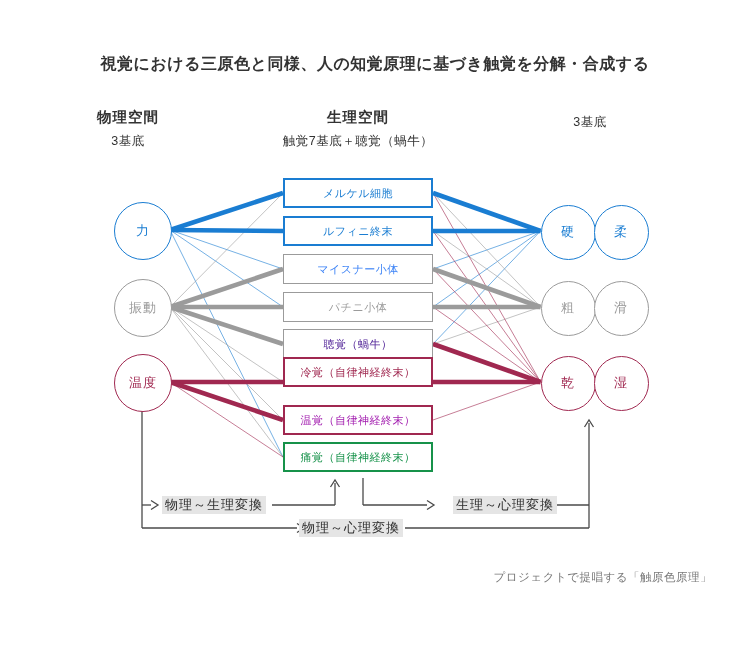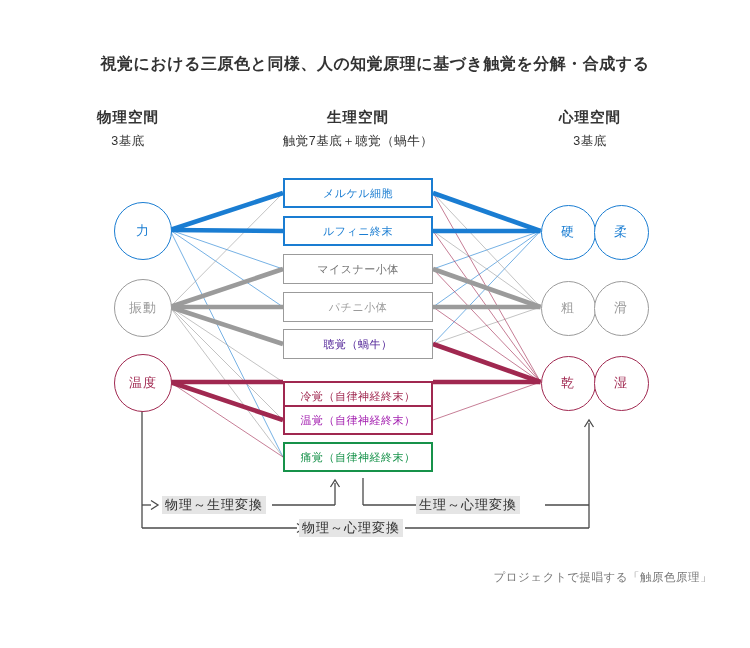--- a/index.html
+++ b/index.html
@@ -27,21 +27,20 @@
 
   <div class="col-header" id="col-h-0" style="left: -2px;">
     <div class="t">物理空間</div>
     <div class="s">3基底</div>
   </div>
   <div class="col-header" id="col-h-1" style="left: 228px;">
     <div class="t">生理空間</div>
     <div class="s">触覚7基底＋聴覚（蝸牛）</div>
   </div>
   <div class="col-header" id="col-h-2" style="left: 460px;">
-    <div class="t">心理空間</div>
     <div class="s">3基底</div>
   </div>
 
   <svg id="lines" width="750" height="648">
       <line x1="170" y1="230" x2="283" y2="269" stroke="#1a7dd2" stroke-width="1" stroke-opacity="0.6"></line>
       <line x1="170" y1="230" x2="283" y2="307" stroke="#1a7dd2" stroke-width="1" stroke-opacity="0.6"></line>
       <line x1="170" y1="230" x2="283" y2="457" stroke="#1a7dd2" stroke-width="1" stroke-opacity="0.6"></line>
       <line x1="170" y1="307" x2="283" y2="193" stroke="#9b9b9b" stroke-width="1" stroke-opacity="0.6"></line>
       <line x1="170" y1="307" x2="283" y2="382" stroke="#9b9b9b" stroke-width="1" stroke-opacity="0.6"></line>
       <line x1="170" y1="307" x2="283" y2="420" stroke="#9b9b9b" stroke-width="1" stroke-opacity="0.6"></line>
@@ -86,33 +85,33 @@
       <path d="M427,500.5 L434,505 L427,509.5" fill="none" stroke="#4a4a4a" stroke-width="1.3"></path>
       <path d="M584.5,427 L589,420 L593.5,427" fill="none" stroke="#4a4a4a" stroke-width="1.3"></path>
       <path d="M297,523.5 L304,528 L297,532.5" fill="none" stroke="#4a4a4a" stroke-width="1.3"></path>
     </svg>
   <div id="nodes">
       <div class="node-circle" style="left: 114px; top: 202px; width: 56px; height: 56px; border: 1.5px solid rgb(26, 125, 210); color: rgb(26, 125, 210);">力</div>
       <div class="node-circle" style="left: 114px; top: 279px; width: 56px; height: 56px; border: 1.5px solid rgb(155, 155, 155); color: rgb(155, 155, 155);">振動</div>
       <div class="node-circle" style="left: 114px; top: 354px; width: 56px; height: 56px; border: 1.5px solid rgb(160, 40, 80); color: rgb(160, 40, 80);">温度</div>
       <div class="node-box" style="left: 283px; top: 178px; width: 150px; height: 30px; border: 2px solid rgb(26, 125, 210); color: rgb(26, 125, 210);">メルケル細胞</div>
       <div class="node-box" style="left: 283px; top: 216px; width: 150px; height: 30px; border: 2px solid rgb(26, 125, 210); color: rgb(26, 125, 210);">ルフィニ終末</div>
-      <div class="node-box" style="left: 283px; top: 254px; width: 150px; height: 30px; border: 1.5px solid rgb(155, 155, 155); color: #737373; font-family: Liberation Serif, serif;">マイスナー小体</div>
+      <div class="node-box" style="left: 283px; top: 254px; width: 150px; height: 30px; border: 1.5px solid rgb(155, 155, 155); color: #3b82f6; font-family: Liberation Serif, serif;">マイスナー小体</div>
       <div class="node-box" style="left: 283px; top: 292px; width: 150px; height: 30px; border: 1.5px solid rgb(155, 155, 155); color: rgb(155, 155, 155);">パチニ小体</div>
       <div class="node-box" style="left: 283px; top: 329px; width: 150px; height: 30px; border: 1.5px solid rgb(155, 155, 155); color: #4c1d95;">聴覚（蝸牛）</div>
-      <div class="node-box" style="left: 283px; top: 381px; width: 150px; height: 30px; border: 2px solid rgb(160, 40, 80); color: rgb(160, 40, 80);">冷覚（自律神経終末）</div>
+      <div class="node-box" style="left: 283px; top: 357px; width: 150px; height: 30px; border: 2px solid rgb(160, 40, 80); color: rgb(160, 40, 80);">冷覚（自律神経終末）</div>
       <div class="node-box" style="left: 283px; top: 405px; width: 150px; height: 30px; border: 2px solid rgb(160, 40, 80); color: #a21caf; text-align: center;">温覚（自律神経終末）</div>
       <div class="node-box" style="left: 283px; top: 442px; width: 150px; height: 30px; border: 2px solid rgb(22, 146, 74); color: rgb(22, 146, 74);">痛覚（自律神経終末）</div>
       <div class="node-circle" style="left: 540.5px; top: 204.5px; width: 53px; height: 53px; border: 1.5px solid rgb(26, 125, 210); color: rgb(26, 125, 210);">硬</div>
       <div class="node-circle" style="left: 593.5px; top: 204.5px; width: 53px; height: 53px; border: 1.5px solid rgb(26, 125, 210); color: rgb(26, 125, 210);">柔</div>
       <div class="node-circle" style="left: 540.5px; top: 280.5px; width: 53px; height: 53px; border: 1.5px solid rgb(155, 155, 155); color: rgb(155, 155, 155);">粗</div>
       <div class="node-circle" style="left: 593.5px; top: 280.5px; width: 53px; height: 53px; border: 1.5px solid rgb(155, 155, 155); color: rgb(155, 155, 155);">滑</div>
       <div class="node-circle" style="left: 540.5px; top: 355.5px; width: 53px; height: 53px; border: 1.5px solid rgb(160, 40, 80); color: rgb(160, 40, 80);">乾</div>
       <div class="node-circle" style="left: 593.5px; top: 355.5px; width: 53px; height: 53px; border: 1.5px solid rgb(160, 40, 80); color: rgb(160, 40, 80);">湿</div>
     </div>
   <div id="flow-labels">
       <div class="flow-label" style="left: 214px; top: 505px;">物理～生理変換</div>
-      <div class="flow-label" style="left: 468px; top: 505px; text-align: right;">生理～心理変換</div>
+      <div class="flow-label" style="left: 505px; top: 505px; text-align: right;">生理～心理変換</div>
       <div class="flow-label" style="left: 351px; top: 528px;">物理～心理変換</div>
     </div>
 
   <div class="credit">プロジェクトで提唱する「触原色原理」</div>
 </div>
 
 </body></html>

